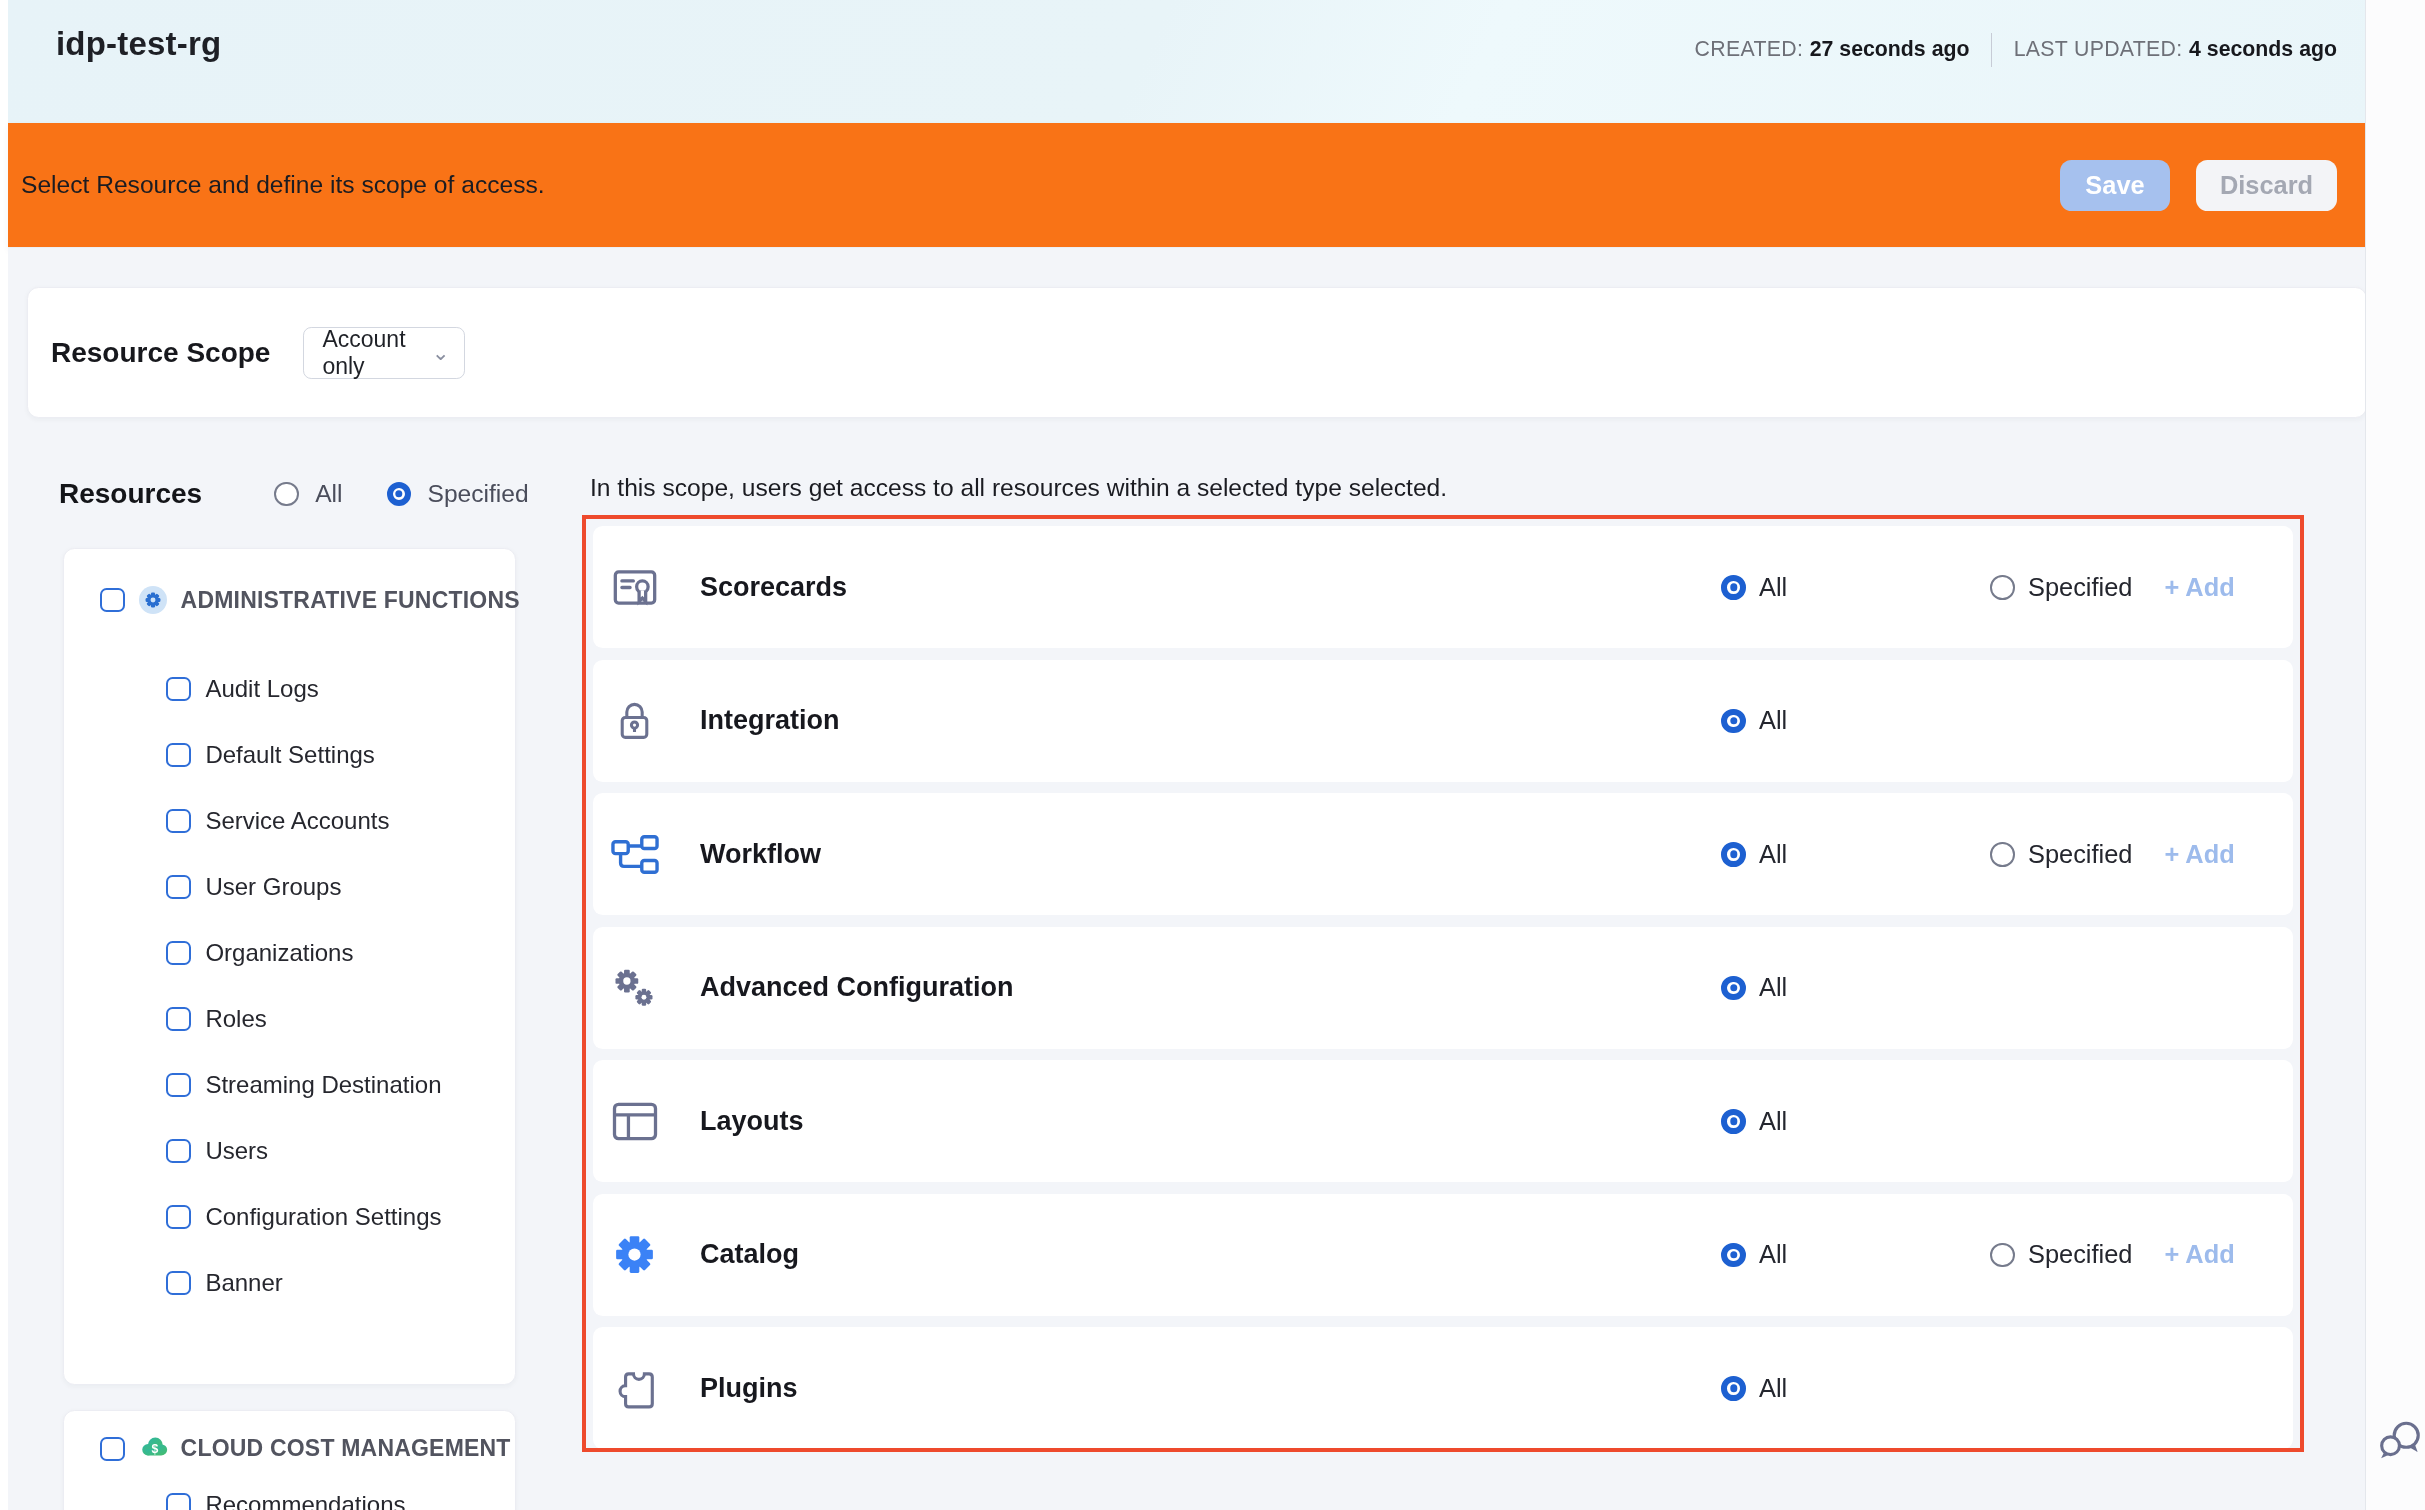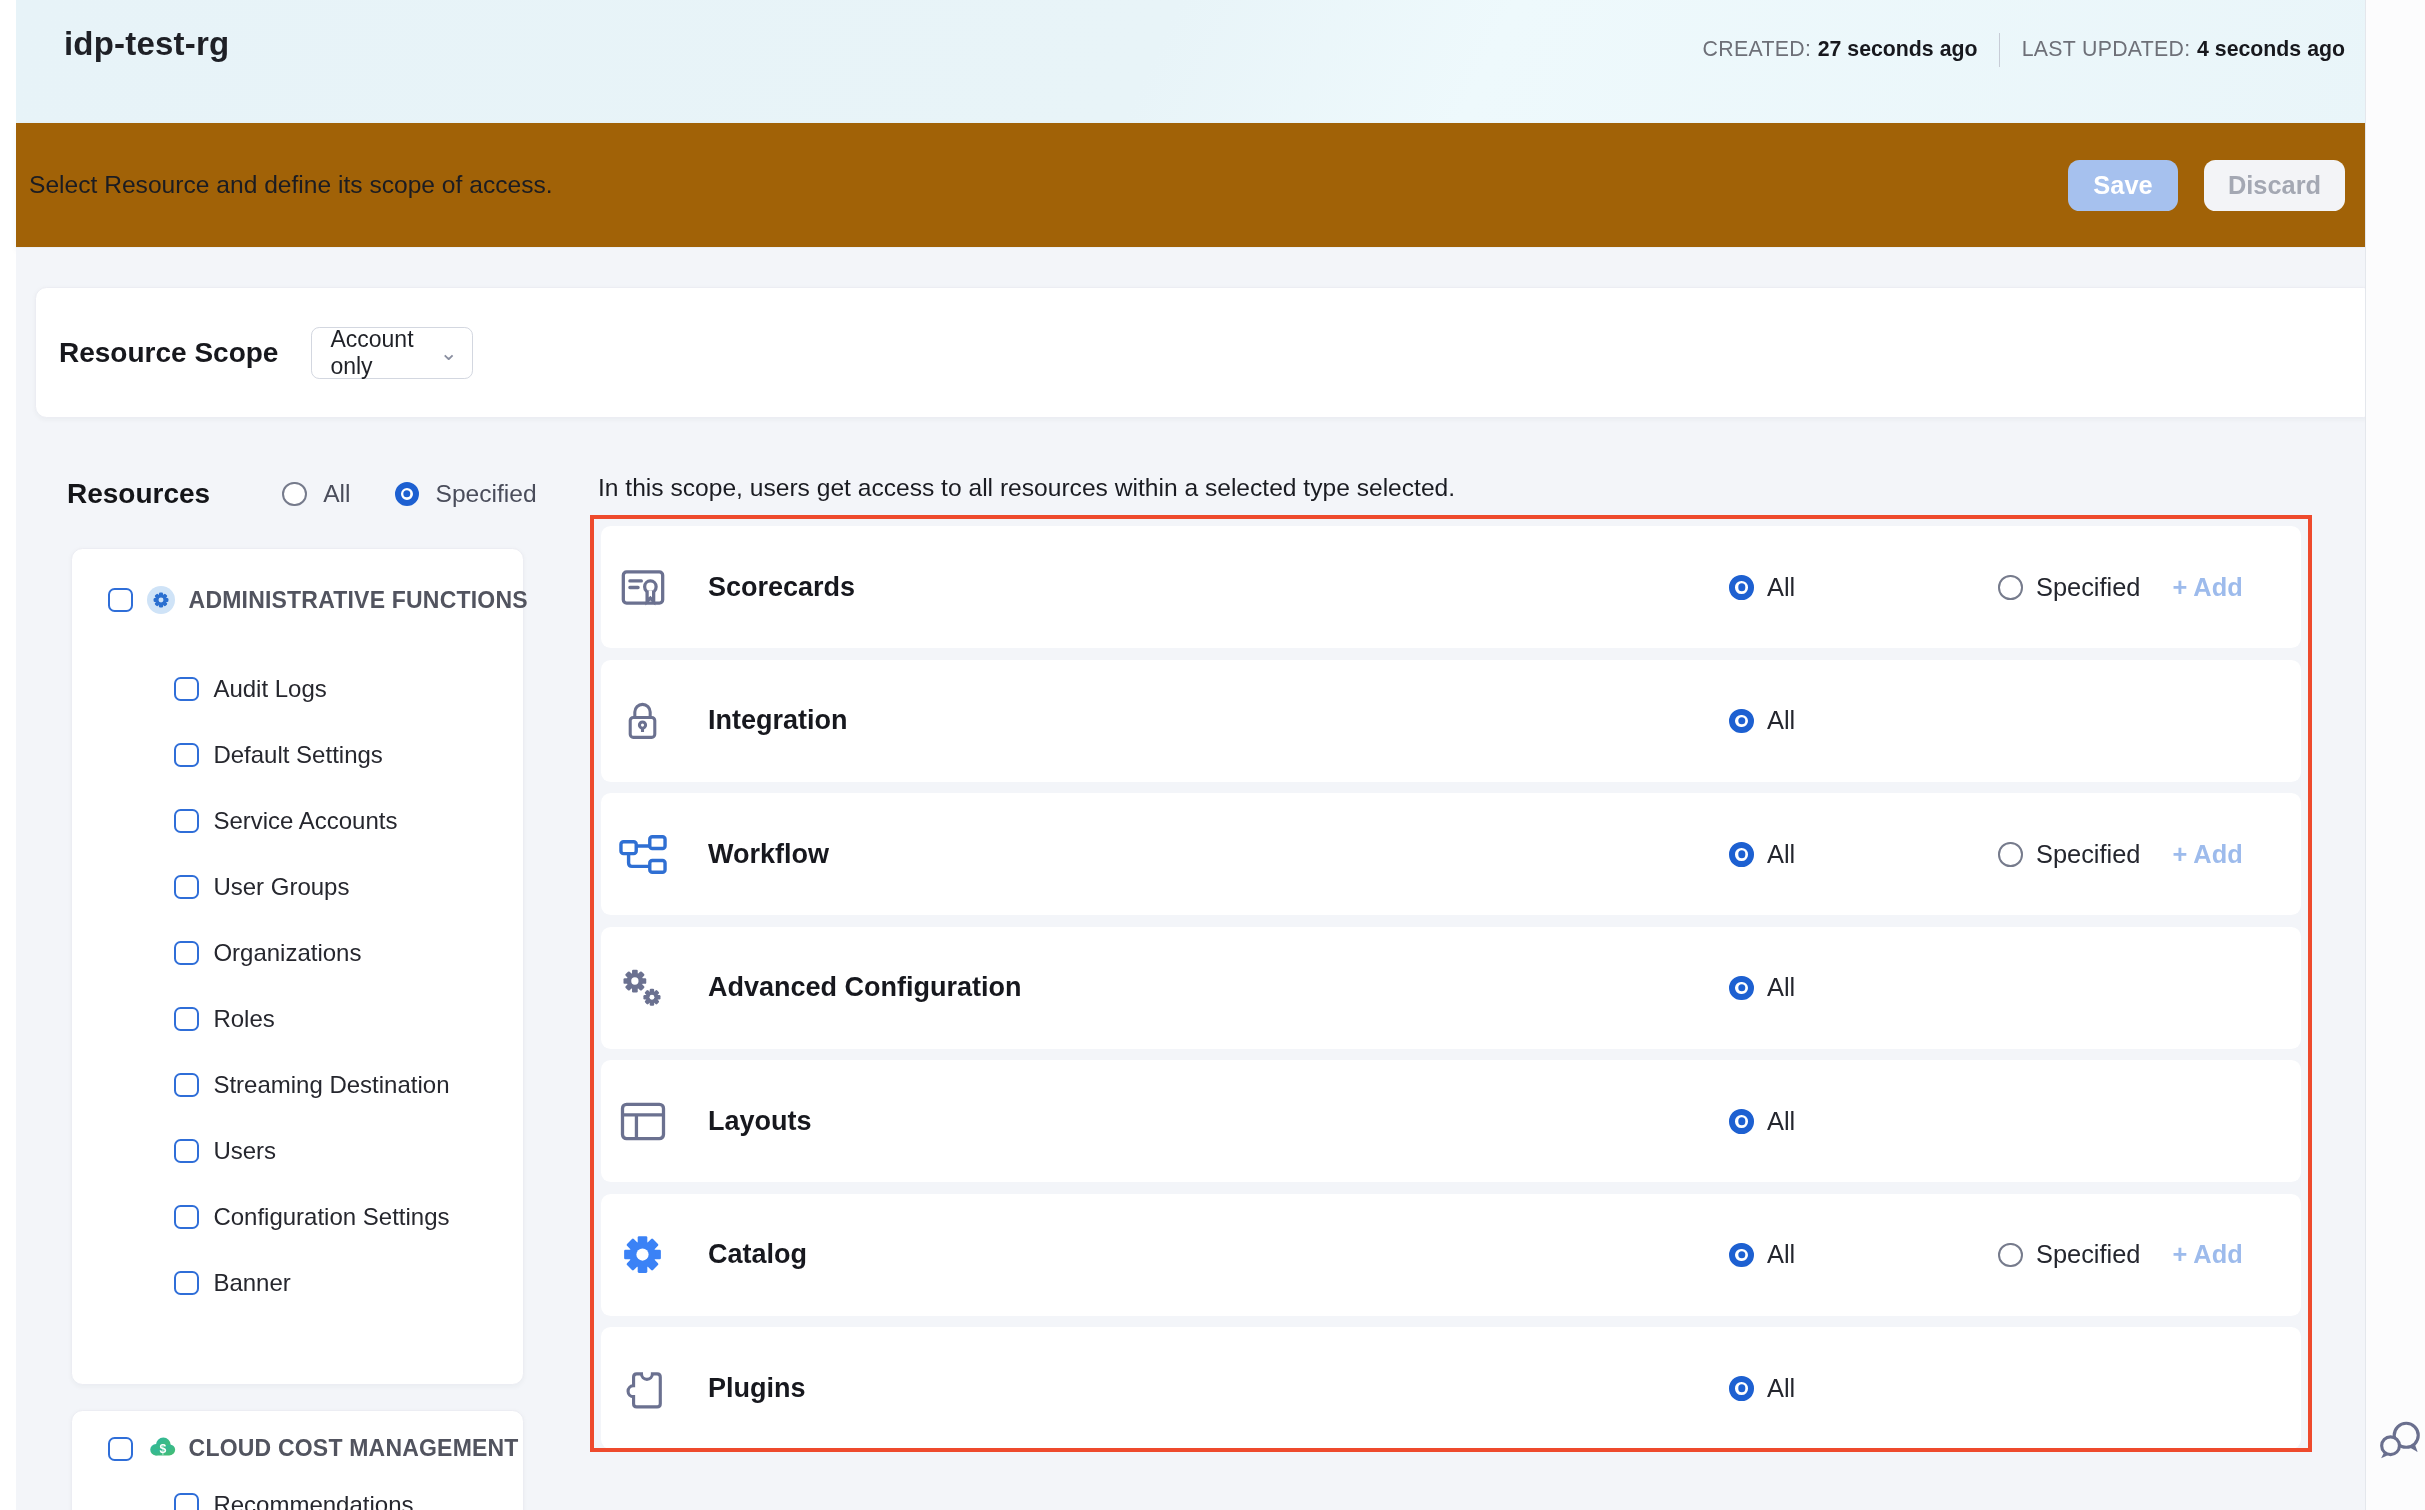--- a/index.html
+++ b/index.html
@@ -1,31 +1,31 @@
 <!DOCTYPE html>
 <html style="font-size:13px"><head>
 <meta charset="utf-8">
 <style>
   * { box-sizing: border-box; margin: 0; padding: 0; }
   html,body { width:2426px; height:1510px; overflow:hidden; background:#ffffff;
               font-family:"Liberation Sans","DejaVu Sans",sans-serif; }
-  .app { position:absolute; left:16px; top:0; width:2365px; height:1204px; }
+  .app { position:absolute; left:8px; top:0; width:2365px; height:1204px; }
 
   
   .header { position:absolute; left:0; top:0; width:100%; height:123px;
             background:linear-gradient(115deg,#e7f3f8 0%,#e8f4f8 48%,#eef9fc 62%,#e9f5f9 100%);
             display:flex; align-items:flex-start; padding:24.6px 36px 0 48px; }
   .page-title { font-size:33px; font-weight:600; color:#1e2026; letter-spacing:0.2px; }
   .header-meta { margin-left:auto; display:flex; align-items:center; gap:16.4px; padding-top:8.2px; }
   .meta-label { font-size:21.3px; color:#6e7078; letter-spacing:0.3px; }
   .meta-value { font-size:21.3px; font-weight:700; color:#17181d; margin-left:6.6px; }
   .meta-sep { width:1.6px; height:34px; background:#c7ccd6; margin:0 4.9px; }
 
   
-  .toolbar { position:absolute; left:0; top:123px; width:100%; height:125px; background:#a16207;
+  .toolbar { position:absolute; left:0; top:123px; width:100%; height:125px; background:#f97316;
              border-bottom:1.6px solid #eceff4; box-shadow:0 2.5px 6.6px rgba(40,50,70,.05);
              display:flex; align-items:center; padding:0 36px 0 13px; }
   .toolbar-desc { font-size:24.6px; color:#1b1c22; }
   .btn { border:none; border-radius:11.5px; font-size:25.4px; font-weight:700; height:51px;
          display:flex; align-items:center; justify-content:center; cursor:pointer; }
   .btn-save { width:110px; background:#a6c1ee; color:#ffffff; margin-left:auto; }
   .btn-discard { width:141px; background:#f3f4f7; color:#a4a8b3; margin-left:26px; }
 
   
   .content { position:absolute; left:0; top:248px; width:100%; height:1263px;

